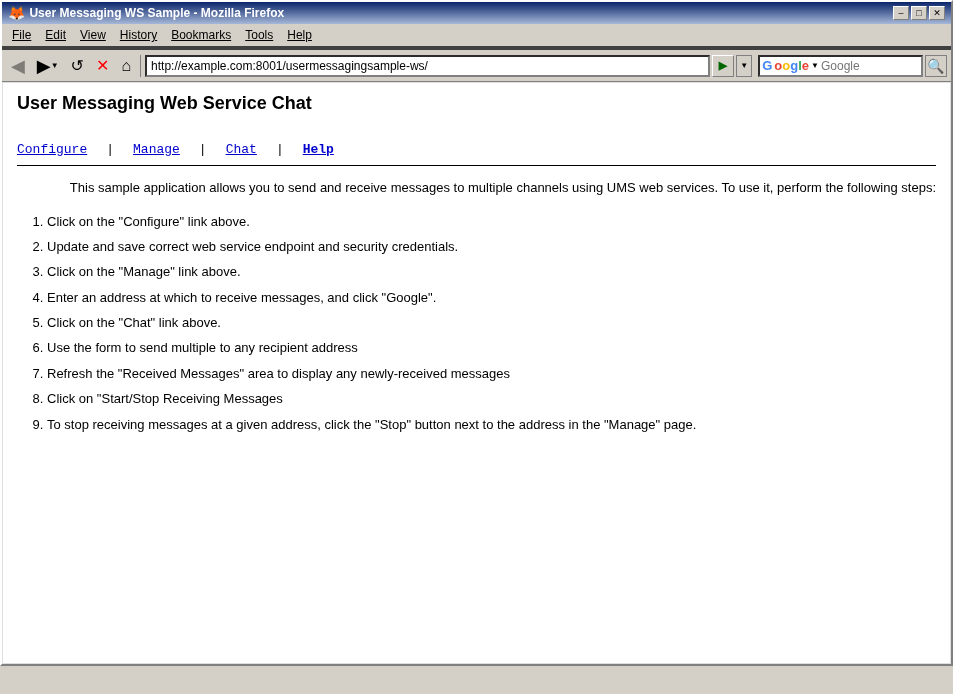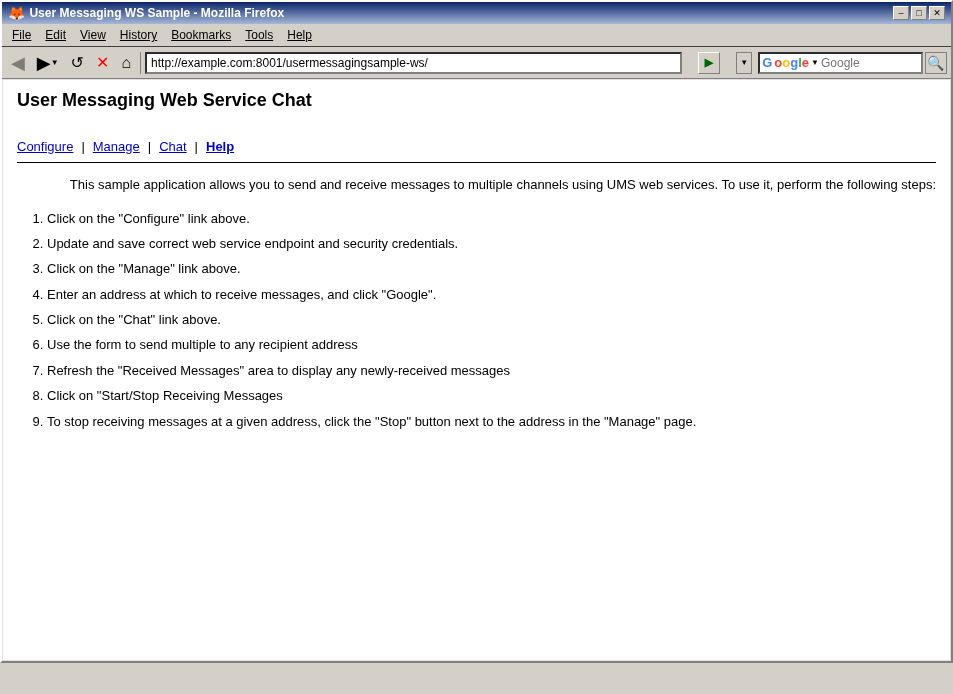--- a/index.html
+++ b/index.html
@@ -27,21 +27,21 @@
       border-left-color: #fff;
       font-size: 9px;
       display: flex; align-items: center; justify-content: center;
       cursor: pointer;
       color: #000;
     }
 
     
     .menu-bar {
       background: #d4d0c8;
-      border-bottom: 1px solid #404040;
+      border-bottom: 4px solid #404040;
       display: flex;
       padding: 2px 4px;
       font-size: 12px;
       gap: 2px;
     }
     .menu-item {
       padding: 2px 6px;
       cursor: pointer;
       text-decoration: underline;
     }
@@ -66,21 +66,21 @@
       font-size: 18px;
     }
     .tb-btn-disabled { opacity: 0.4; cursor: default; }
     .tb-separator { width: 1px; background: #808080; height: 22px; margin: 0 2px; }
 
     
     .address-bar {
       display: flex;
       align-items: center;
       flex: 1;
-      gap: 16px;
+      gap: 2px;
     }
     .address-input {
       flex: 1;
       height: 22px;
       border: 2px inset #808080;
       padding: 1px 4px;
       font-size: 12px;
       background: white;
     }
     .go-btn {
@@ -151,23 +151,24 @@
     .page-heading {
       font-size: 18px;
       font-weight: bold;
       margin-bottom: 26px;
       padding-bottom: 2px;
     }
 
     .nav-links {
       display: flex;
       align-items: center;
-      gap: 4px;
+      gap: 15px;
       margin-bottom: 8px;
       font-size: 13px;
+      font-family: Liberation Mono, monospace;
     }
     .nav-link {
       color: #0000cc;
       text-decoration: underline;
       cursor: pointer;
     }
     .nav-separator {
       color: #000;
       margin: 0 4px;
     }

